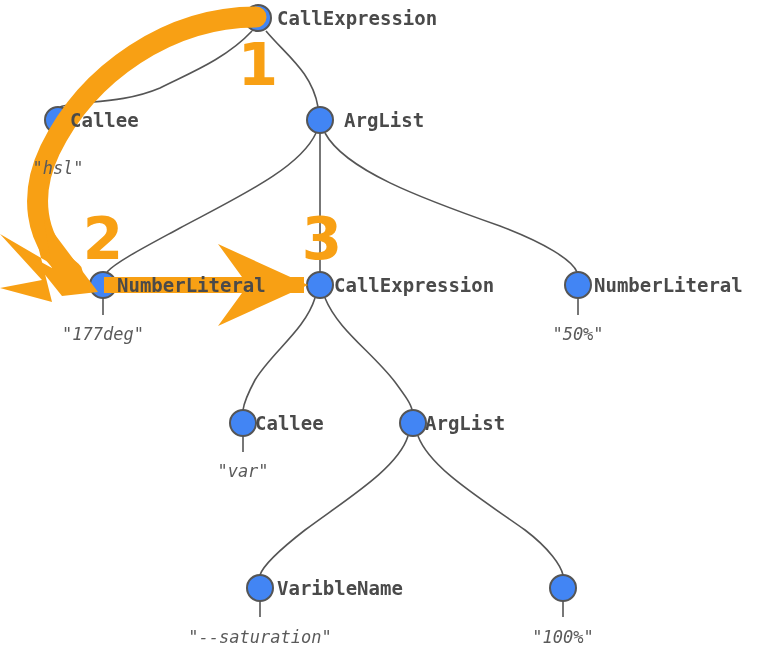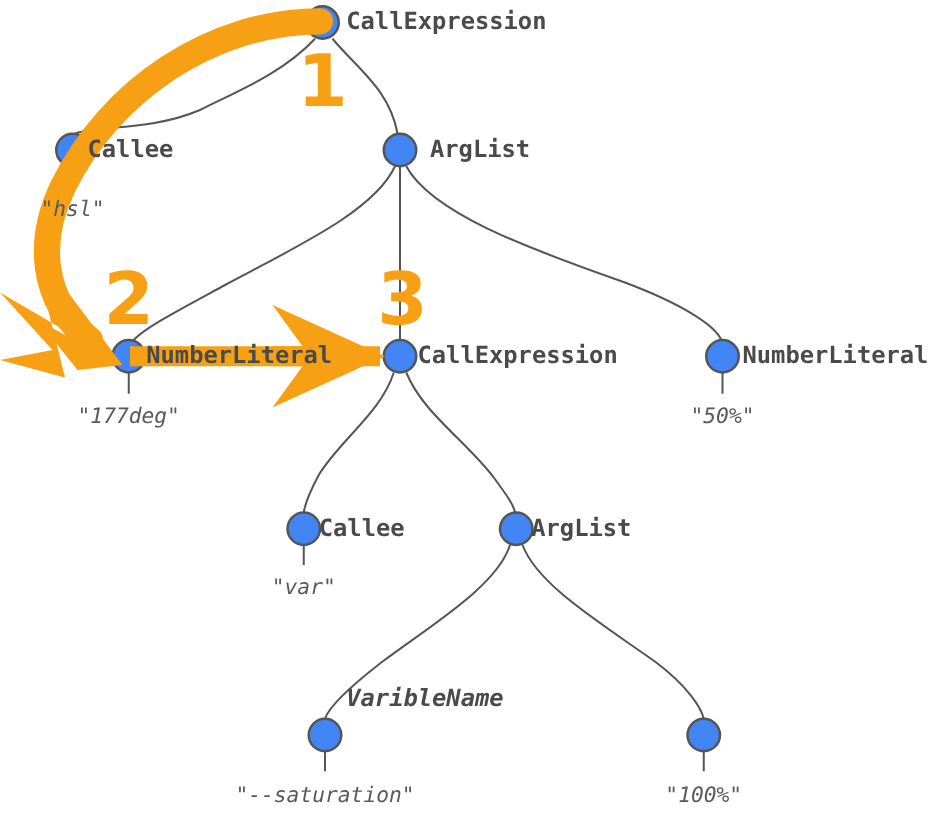--- a/index.html
+++ b/index.html
@@ -130,21 +130,21 @@
   <div class="node-label" style="left:117px; top:285px;">NumberLiteral</div>
 
   <div class="node-label" style="left:334px; top:285px;">CallExpression</div>
 
   <div class="node-label" style="left:594px; top:285px;">NumberLiteral</div>
 
   <div class="node-label" style="left:255px; top:423px;">Callee</div>
 
   <div class="node-label" style="left:425px; top:423px;">ArgList</div>
 
-  <div class="node-label" style="left:277px; top:559px;font-style:italic;">VaribleName</div>
+  <div class="node-label" style="left:277px; top:588px;">VaribleName</div>
 
   <div class="node-label" style="left:579px; top:588px;"></div>
 
   <div class="value-label" style="left:58px; top:168px;">"hsl"</div>
 
   <div class="value-label" style="left:103px; top:334px;">"177deg"</div>
 
   <div class="value-label" style="left:578px; top:334px;">"50%"</div>
 
   <div class="value-label" style="left:243px; top:471px;">"var"</div>

